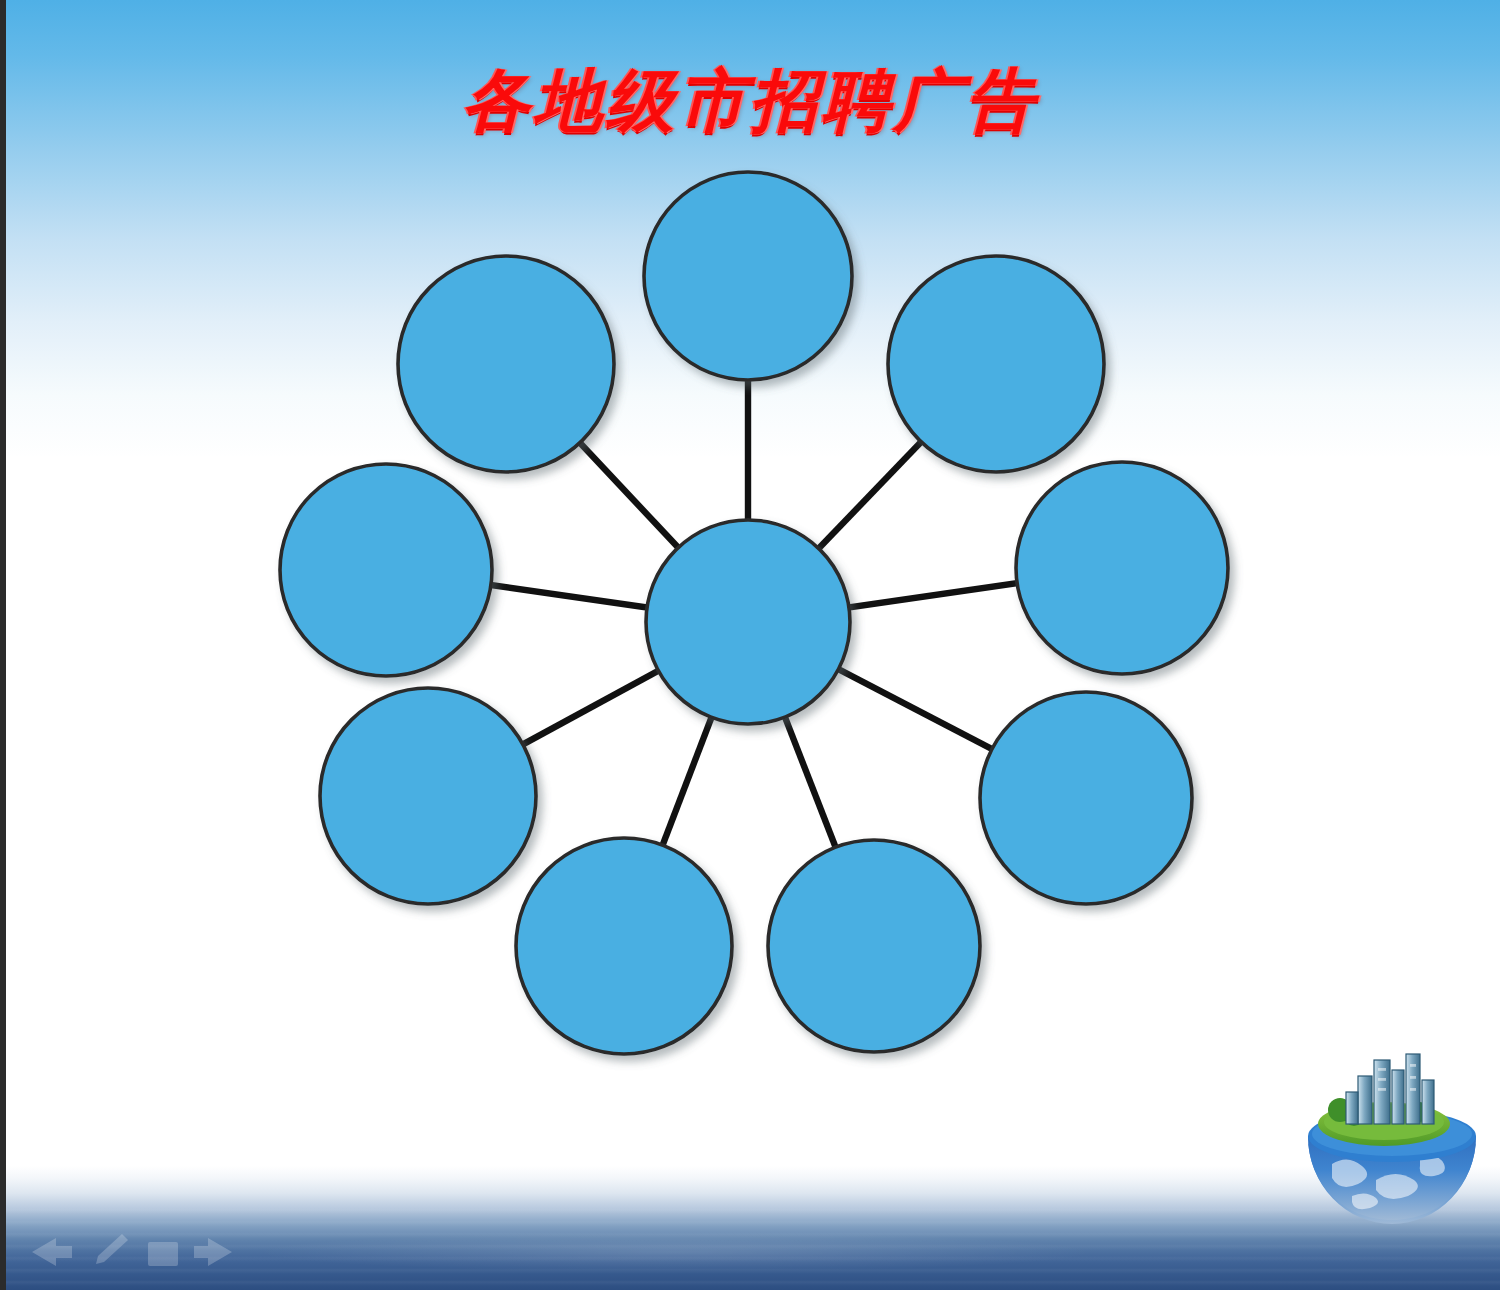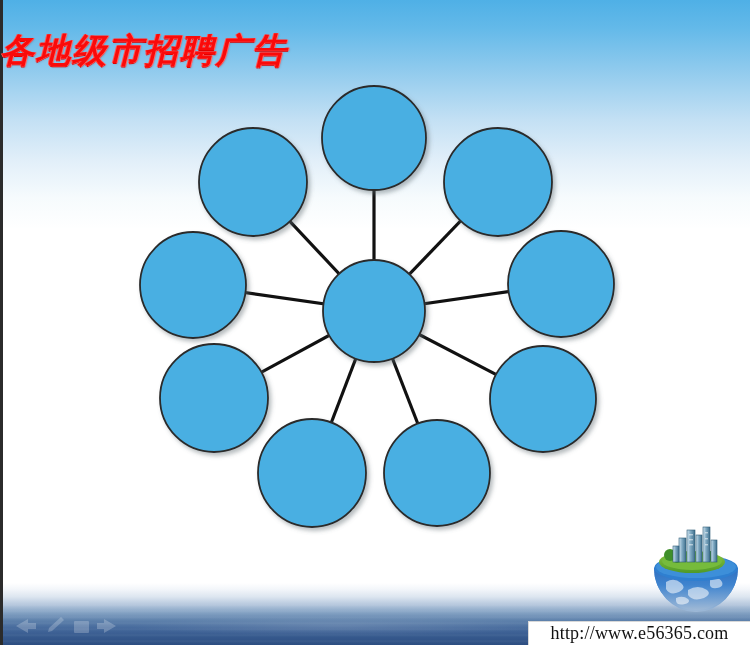--- a/index.html
+++ b/index.html
@@ -101,21 +101,21 @@
     height: 645px;
     background: #2b2b2b;
   }
 
   
   .title {
     position: absolute;
     left: 0;
     top: 28px;
     width: 750px;
-    text-align: left;
+    text-align: center;
     font-family: "DejaVu Sans", "Liberation Sans", sans-serif;
     font-size: 34px;
     font-weight: bold;
     font-style: italic;
     letter-spacing: 2px;
     color: #fa0a0a;
     text-shadow:
        1px 0 0 #ff6a6a,
       -1px 0 0 #ff5555,
        0 1px 0 #e00000,
@@ -288,17 +288,14 @@
         <rect x="41" y="10" width="4" height="1.4"></rect>
         <rect x="41" y="15" width="4" height="1.4"></rect>
         <rect x="41" y="20" width="4" height="1.4"></rect>
         <rect x="57" y="8" width="3" height="1.4"></rect>
         <rect x="57" y="14" width="3" height="1.4"></rect>
         <rect x="57" y="20" width="3" height="1.4"></rect>
       </g>
     </svg>
   </div>
 
-  <div class="url-plate">
-    <span class="url-text">http://www.e56365.com</span>
-  </div>
 
 </div>
 
 </body></html>

